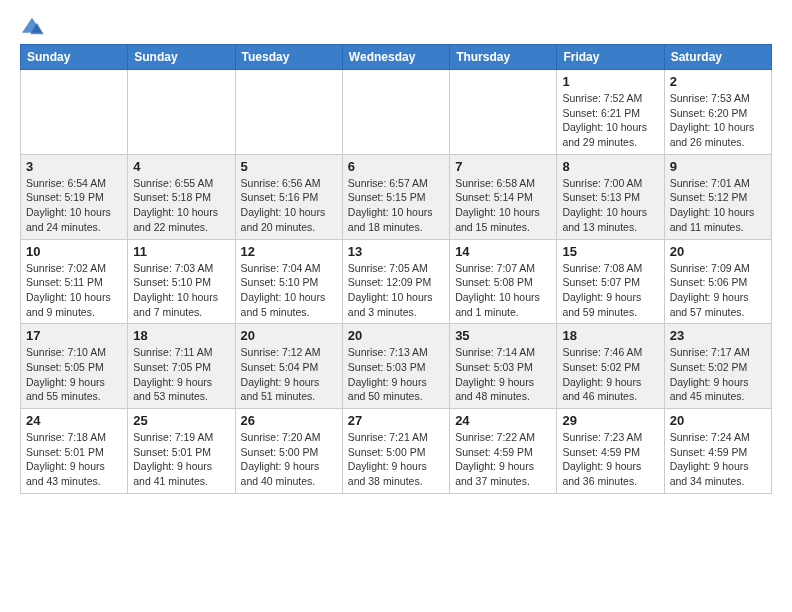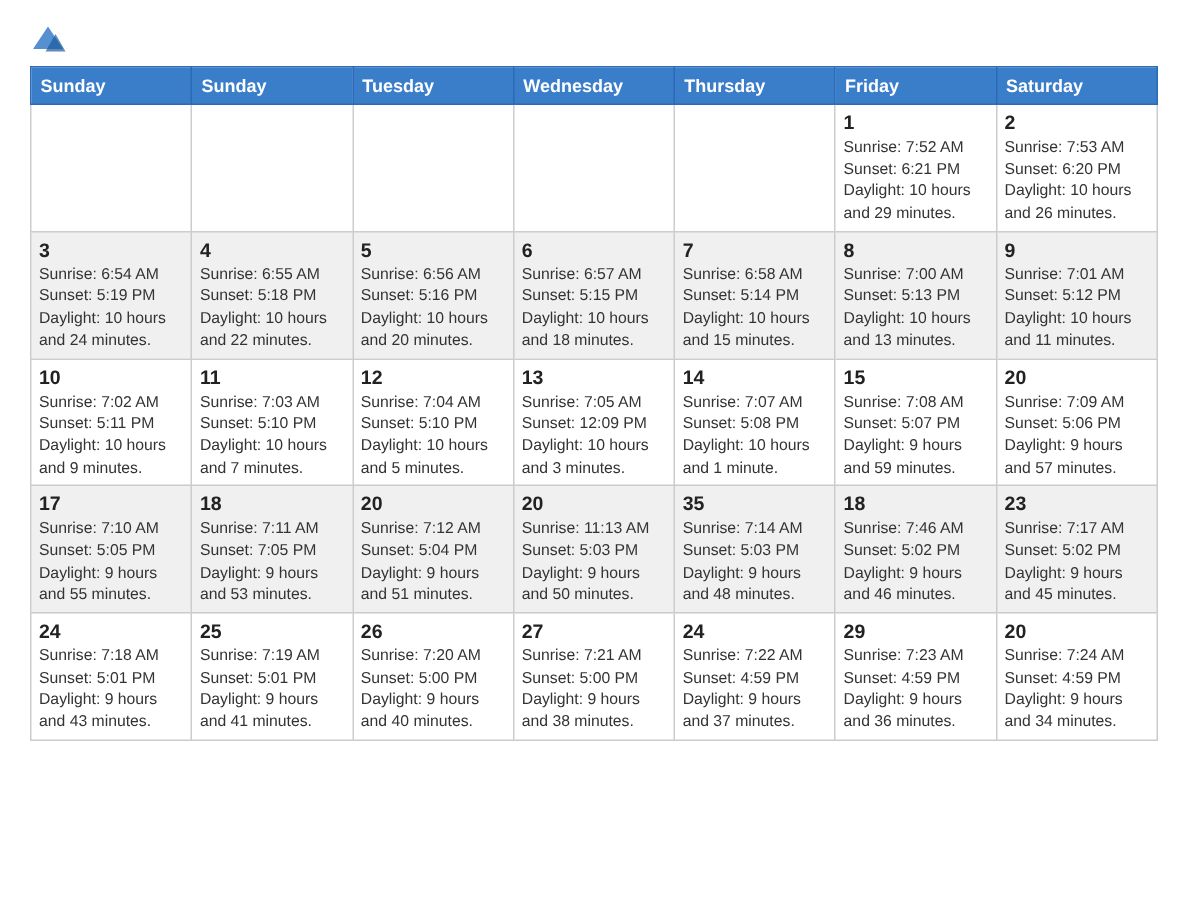--- a/index.html
+++ b/index.html
@@ -248,21 +248,21 @@
 Daylight: 9 hours and 53 minutes.</div>
         </td>
         <td>
           <span class="day-number">20</span>
           <div class="day-info">Sunrise: 7:12 AM
 Sunset: 5:04 PM
 Daylight: 9 hours and 51 minutes.</div>
         </td>
         <td>
           <span class="day-number">20</span>
-          <div class="day-info">Sunrise: 11:13 AM
+          <div class="day-info">Sunrise: 7:13 AM
 Sunset: 5:03 PM
 Daylight: 9 hours and 50 minutes.</div>
         </td>
         <td>
           <span class="day-number">35</span>
           <div class="day-info">Sunrise: 7:14 AM
 Sunset: 5:03 PM
 Daylight: 9 hours and 48 minutes.</div>
         </td>
         <td>

